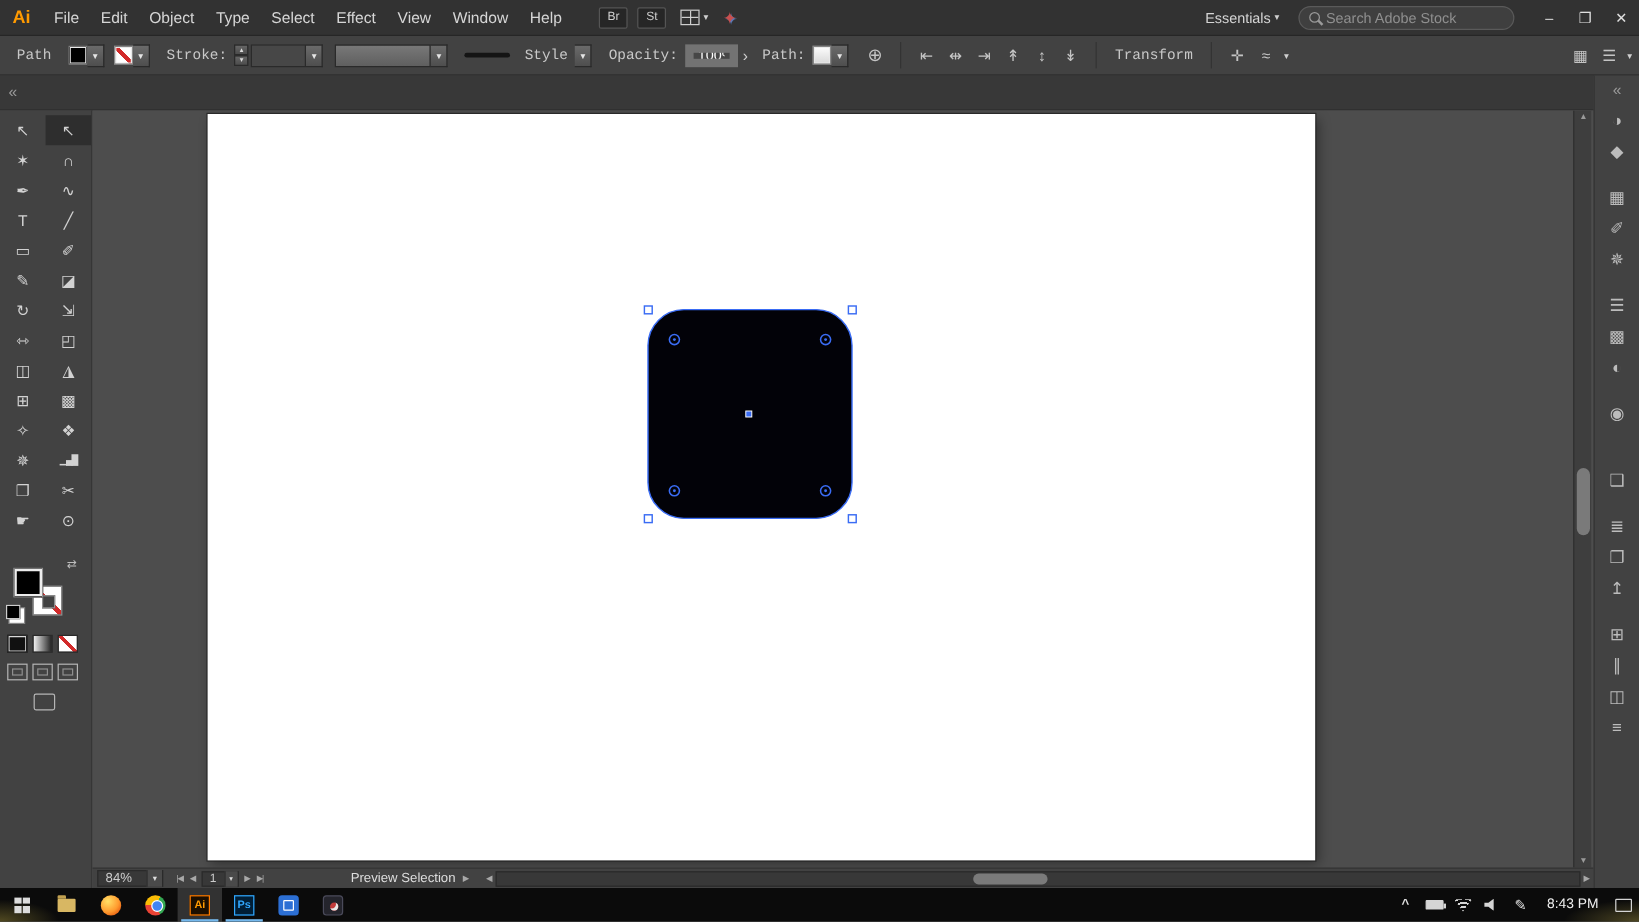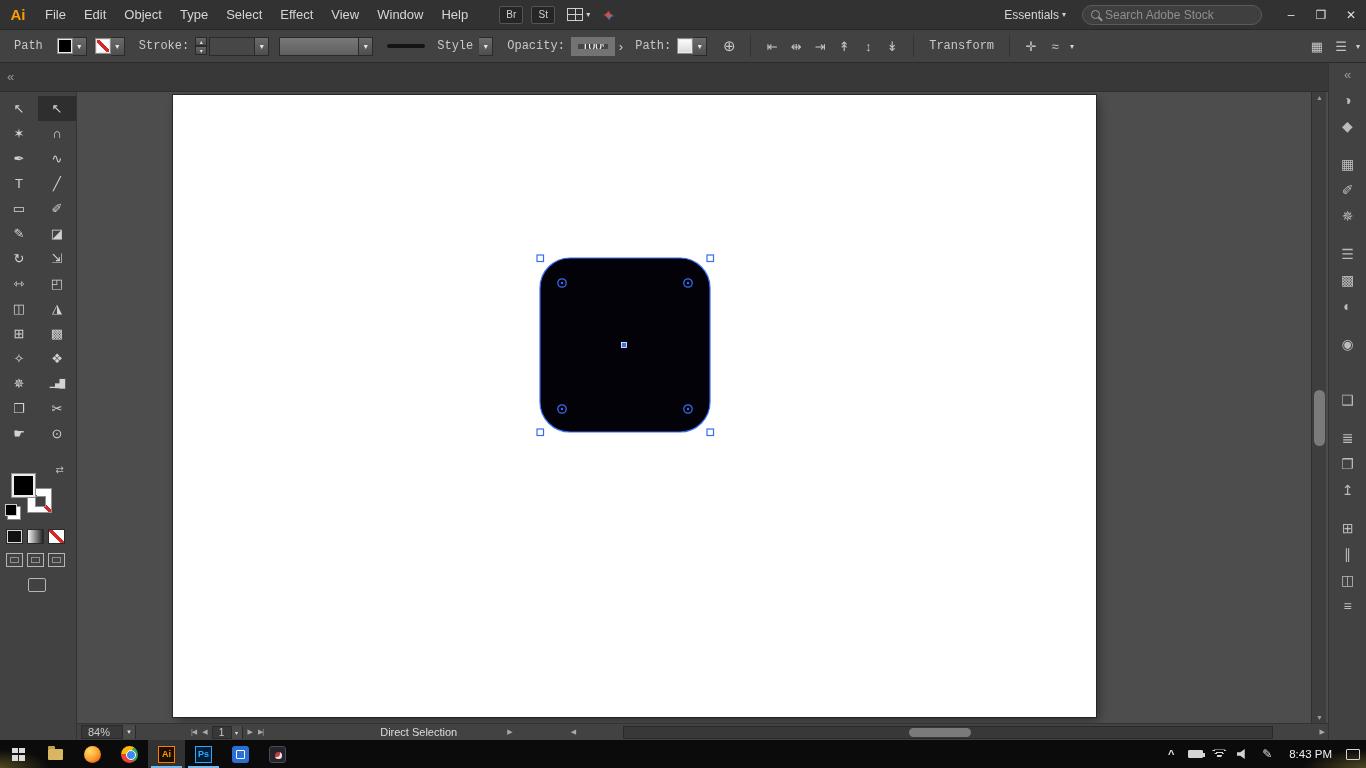--- a/index.html
+++ b/index.html
@@ -102,21 +102,21 @@
   .artboard { position:absolute; left:96px; top:3px; width:923px; height:622px; background:#ffffff;
     box-shadow:0 0 0 1px rgba(20,20,20,.6), 3px 4px 9px rgba(0,0,0,.35); }
   .vscroll { position:absolute; top:0; right:2px; width:15px; height:631px; background:#3e3e3e;
     border-left:1px solid #2f2f2f; }
   .vscroll .arr { position:absolute; left:0; width:15px; text-align:center; font-size:7px; color:#9a9a9a; }
   .vscroll .arr.up { top:2px; } .vscroll .arr.down { bottom:2px; }
   .vthumb { position:absolute; left:2px; top:298px; width:11px; height:56px; background:#7a7a7a; border-radius:6px; }
 
   
   .statusbar { position:absolute; left:0; right:0; bottom:0; height:17px; background:#424242;
-    border-top:1px solid #333; display:flex; align-items:center; font-size:11px; color:#cccccc;gap:44px; }
+    border-top:1px solid #333; display:flex; align-items:center; font-size:11px; color:#cccccc; }
   .zoom-combo { display:flex; align-items:center; height:14px; margin-left:4px;
     background:#383838; border:1px solid #2a2a2a; }
   .zoom-combo .zval { padding:0 6px; width:40px; }
   .zoom-combo .zdrop { width:13px; height:14px; background:#4a4a4a; border-left:1px solid #2a2a2a;
     font-size:7px; display:flex; align-items:center; justify-content:center; color:#ddd; }
   .abnav { display:flex; align-items:center; margin-left:10px; gap:4px; }
   .abnav .nbtn { font-size:7px; color:#a8a8a8; padding:0 1px; letter-spacing:-1px; }
   .ab-box { display:flex; align-items:center; height:13px; background:#383838; border:1px solid #2a2a2a; }
   .ab-box .abval { width:18px; text-align:center; font-size:10px; }
   .ab-box .abdrop { width:11px; height:13px; background:#4a4a4a; border-left:1px solid #2a2a2a;
@@ -440,21 +440,21 @@
       <span class="abnav">
         <span class="nbtn">|◀</span>
         <span class="nbtn">◀</span>
         <span class="ab-box">
           <span class="abval">1</span>
           <span class="abdrop">▾</span>
         </span>
         <span class="nbtn">▶</span>
         <span class="nbtn">▶|</span>
       </span>
-      <span class="tool-status">Direct Selection</span>
+      <span class="tool-status">Preview Selection</span>
       <span class="flyout">▶</span>
       <span class="hleft">◀</span>
       <span class="htrack">
         <span class="hthumb"></span>
       </span>
       <span class="hright">▶</span>
     </div>
   </div>
 
   <div class="dock">

